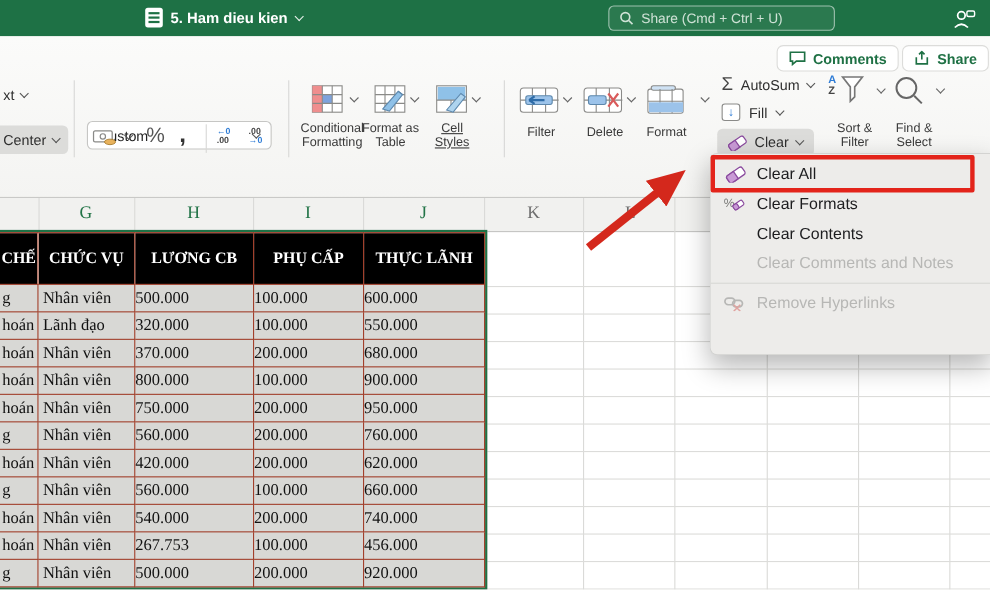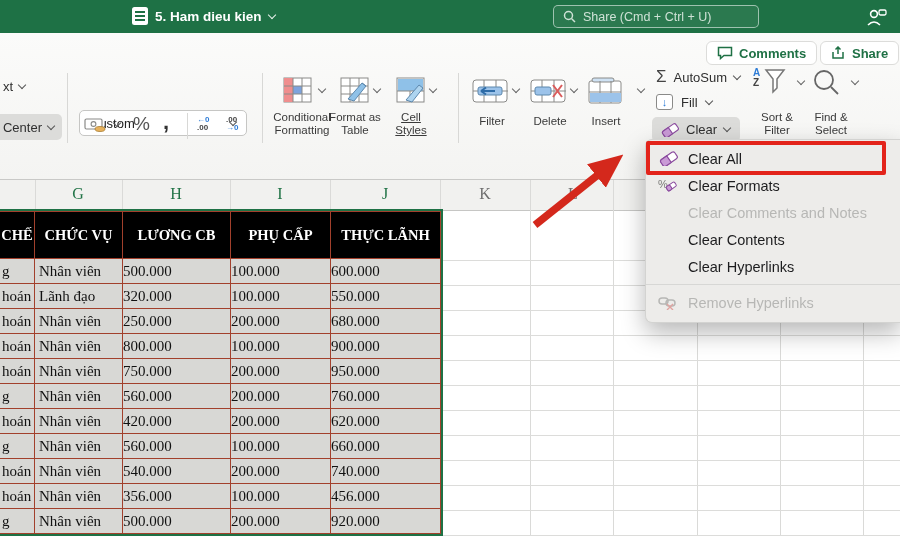--- a/index.html
+++ b/index.html
@@ -211,21 +211,21 @@
 
   <div style="position:absolute; left:588px; top:44px;">
     <svg width="34" height="27" viewBox="0 0 34 27">
       <rect x="1" y="4" width="32" height="22" rx="2" fill="#fff" stroke="#8a8a88"></rect>
       <rect x="4" y="1" width="22" height="4" rx="2" fill="#cfe2f4" stroke="#8a8a88"></rect>
       <path d="M12 4 v22 M23 4 v22 M1 15 h32" stroke="#8a8a88"></path>
       <rect x="2" y="16" width="31" height="9" fill="#9cc3ea"></rect>
     </svg>
   </div>
   <span class="chev bigbtn-chev" style="left:638px; top:56px;"></span>
-  <div class="rlabel" style="left:582px; top:82px; width:48px;">Insert</div>
+  <div class="rlabel" style="left:582px; top:82px; width:48px;">Format</div>
 
   <div style="position:absolute; left:656px; top:34px; display:flex; align-items:center; gap:7px;">
     <span style="font-size:17px; color:#444;">Σ</span>
     <span class="rtext">AutoSum</span>
     <span class="chev" style="color:#555"></span>
   </div>
   <div style="position:absolute; left:656px; top:61px; display:flex; align-items:center; gap:8px;">
     <span style="width:17px; height:16px; border:1.3px solid #8a8a88; border-radius:3px; background:#fff;
                  color:#2e7cd6; font-size:11px; font-weight:bold; display:inline-flex; align-items:center;
                  justify-content:center;">↓</span>
@@ -322,21 +322,21 @@
         <tr>
           <td class="c0">hoán</td>
           <td class="c1">Lãnh đạo</td>
           <td class="num">320.000</td>
           <td class="num">100.000</td>
           <td class="num">550.000</td>
         </tr>
         <tr>
           <td class="c0">hoán</td>
           <td class="c1">Nhân viên</td>
-          <td class="num">250.000</td>
+          <td class="num">370.000</td>
           <td class="num">200.000</td>
           <td class="num">680.000</td>
         </tr>
         <tr>
           <td class="c0">hoán</td>
           <td class="c1">Nhân viên</td>
           <td class="num">800.000</td>
           <td class="num">100.000</td>
           <td class="num">900.000</td>
         </tr>
@@ -371,21 +371,21 @@
         <tr>
           <td class="c0">hoán</td>
           <td class="c1">Nhân viên</td>
           <td class="num">540.000</td>
           <td class="num">200.000</td>
           <td class="num">740.000</td>
         </tr>
         <tr>
           <td class="c0">hoán</td>
           <td class="c1">Nhân viên</td>
-          <td class="num">356.000</td>
+          <td class="num">267.753</td>
           <td class="num">100.000</td>
           <td class="num">456.000</td>
         </tr>
         <tr>
           <td class="c0">g</td>
           <td class="c1">Nhân viên</td>
           <td class="num">500.000</td>
           <td class="num">200.000</td>
           <td class="num">920.000</td>
         </tr>
@@ -411,31 +411,27 @@
           <svg width="20" height="16" viewBox="0 0 20 16">
             <text x="0" y="10" font-size="11" fill="#7a7a78" font-family="Liberation Sans,sans-serif">%</text>
             <g transform="translate(8,4) rotate(-35 5 4)">
               <rect x="0" y="2" width="10" height="5" rx="1.4" fill="#fff" stroke="#8a4a9e"></rect>
               <rect x="0" y="2" width="4.5" height="5" rx="1.4" fill="#c99ad6" stroke="#8a4a9e"></rect>
             </g>
           </svg>
         </span>
         <span>Clear Formats</span>
       </div>
-      <div class="menu-item disabled">
-        <span class="mi-icon"></span>
-        <span>Clear Comments and Notes</span>
-      </div>
       <div class="menu-item">
         <span class="mi-icon"></span>
         <span>Clear Contents</span>
       </div>
-      <div class="menu-item">
+      <div class="menu-item disabled">
         <span class="mi-icon"></span>
-        <span>Clear Hyperlinks</span>
+        <span>Clear Comments and Notes</span>
       </div>
       <div class="menu-sep"></div>
       <div class="menu-item disabled">
         <span class="mi-icon">
           <svg width="20" height="15" viewBox="0 0 20 15">
             <rect x="1" y="3" width="9" height="6" rx="3" fill="none" stroke="#b7b7b5" stroke-width="1.5"></rect>
             <rect x="8" y="5" width="9" height="6" rx="3" fill="none" stroke="#b7b7b5" stroke-width="1.5"></rect>
             <path d="M9 9 l6 6 M15 9 l-6 6" stroke="#e0a3a0" stroke-width="1.4"></path>
           </svg>
         </span>

